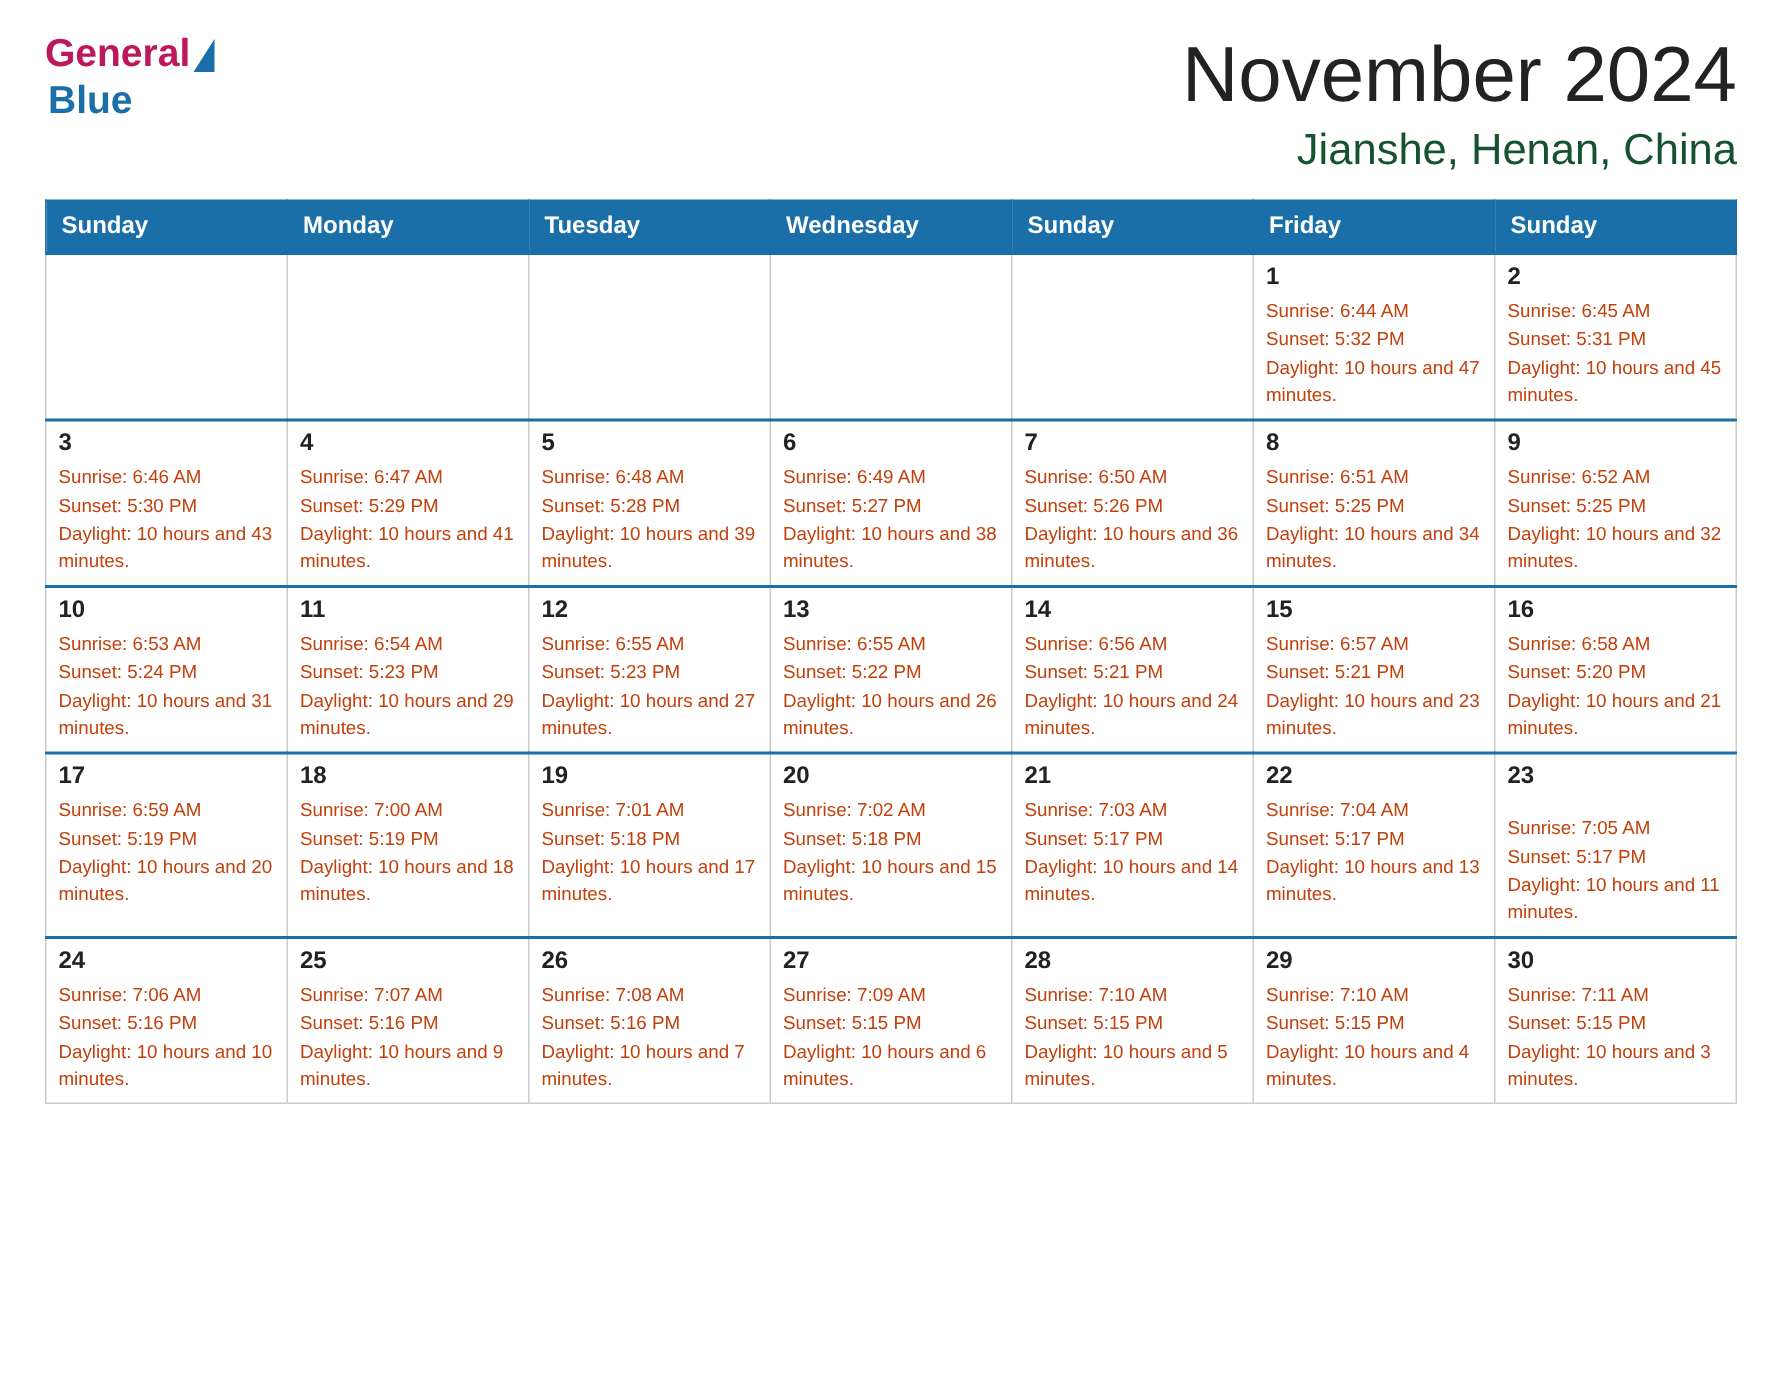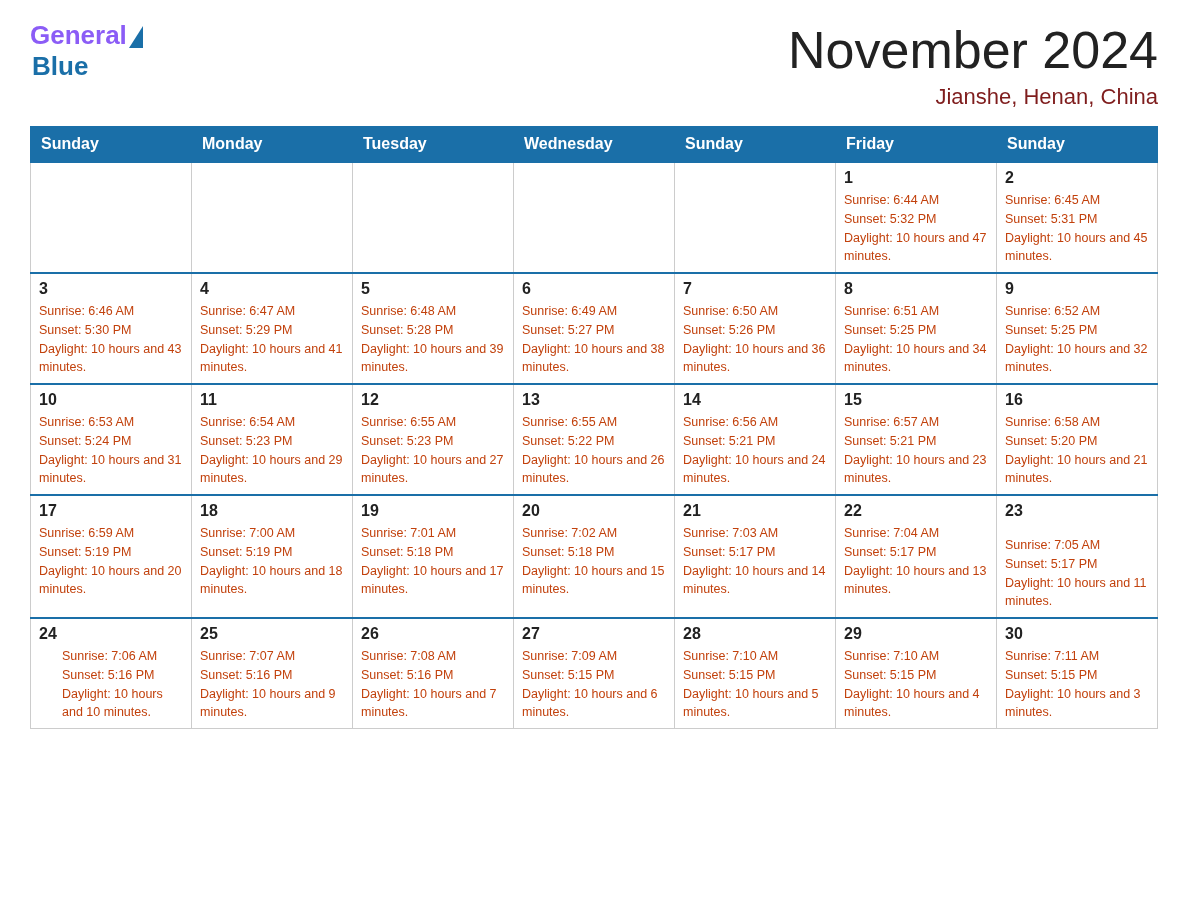--- a/index.html
+++ b/index.html
@@ -21,21 +21,21 @@
       flex-direction: column;
       align-items: flex-start;
     }
     .logo-top {
       display: flex;
       align-items: center;
     }
     .logo-general {
       font-size: 26px;
       font-weight: bold;
-      color: #8b5cf6;
+      color: #be185d;
     }
     .logo-triangle {
       width: 0;
       height: 0;
       border-left: 14px solid transparent;
       border-bottom: 22px solid #1a6fa8;
       margin-left: 2px;
       margin-top: 2px;
     }
     .logo-blue {
@@ -47,22 +47,22 @@
     .title-section {
       text-align: right;
       margin-left: 29px;
     }
     .month-title {
       font-size: 52px;
       font-weight: normal;
       color: #222;
     }
     .location {
-      font-size: 22px;
-      color: #7f1d1d;
+      font-size: 29px;
+      color: #14532d;
       margin-top: 4px;
     }
     .calendar {
       width: 100%;
       border-collapse: collapse;
       border: 1px solid #0ea5e9;
     }
     .calendar thead th {
       background-color: #1a6fa8;
       color: #ffffff;
@@ -283,21 +283,21 @@
         <td>
           <span class="day-number">23</span>
           <div class="day-info" style="white-space: pre-line; margin-top: 16px;">Sunrise: 7:05 AM
 Sunset: 5:17 PM
 Daylight: 10 hours and 11 minutes.</div>
         </td>
       </tr>
       <tr>
         <td>
           <span class="day-number">24</span>
-          <div class="day-info" style="white-space: pre-line; margin-left: 23px;">Sunrise: 7:06 AM
+          <div class="day-info" style="white-space: pre-line;">Sunrise: 7:06 AM
 Sunset: 5:16 PM
 Daylight: 10 hours and 10 minutes.</div>
         </td>
         <td>
           <span class="day-number">25</span>
           <div class="day-info" style="white-space: pre-line;">Sunrise: 7:07 AM
 Sunset: 5:16 PM
 Daylight: 10 hours and 9 minutes.</div>
         </td>
         <td>

